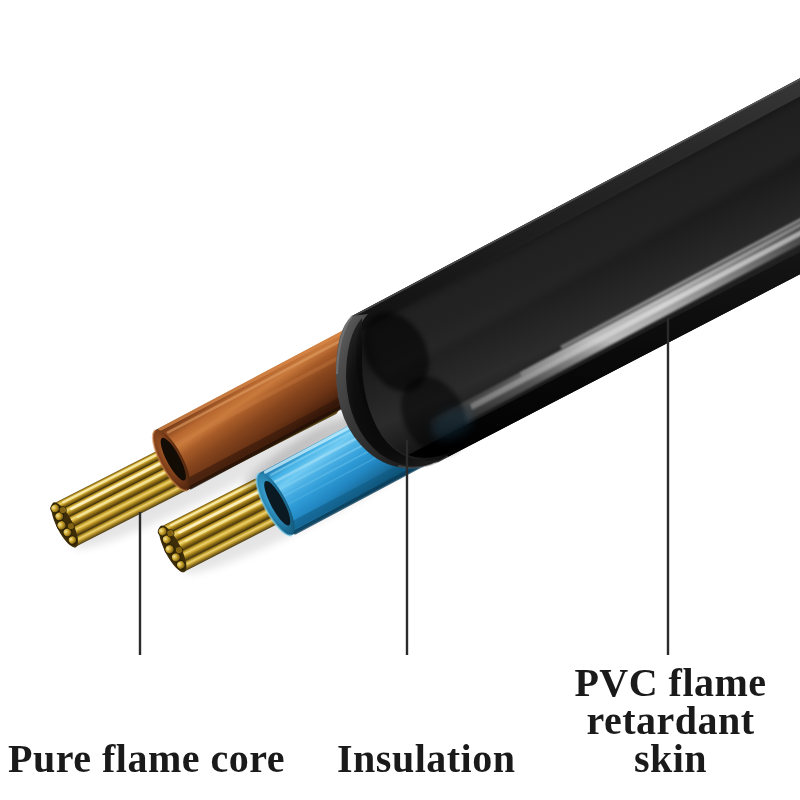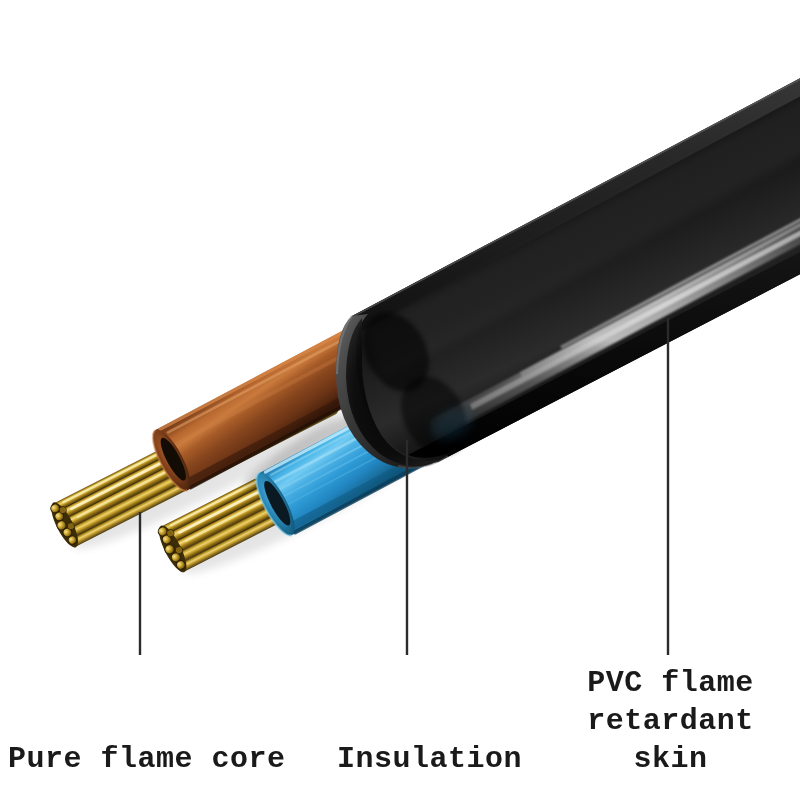--- a/index.html
+++ b/index.html
@@ -23,23 +23,23 @@
   #cable-svg {
     position: absolute;
     left: 0;
     top: 0;
     width: 800px;
     height: 800px;
   }
   .callout-label {
     position: absolute;
     color: #1a1a1a;
-    font-family: Liberation Mono, monospace;
+    font-family: Liberation Serif, serif;
     font-weight: bold;
-    font-size: 30px;
+    font-size: 40px;
     line-height: 38px;
     letter-spacing: 0.5px;
     white-space: pre;
     user-select: none;
   }
   #label-pure-copper-core {
     left: 8px;
     top: 664px;
   }
   #label-insulation {

